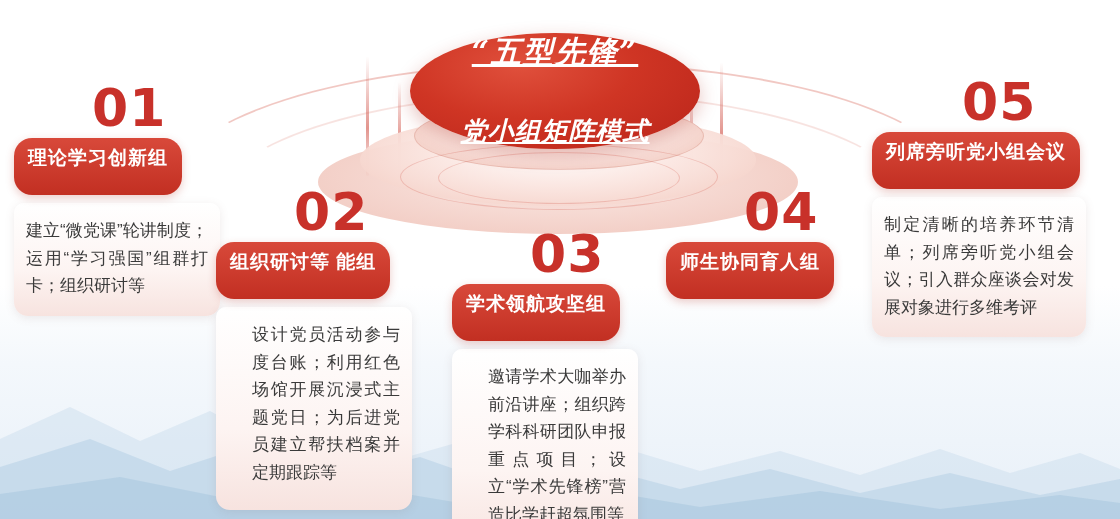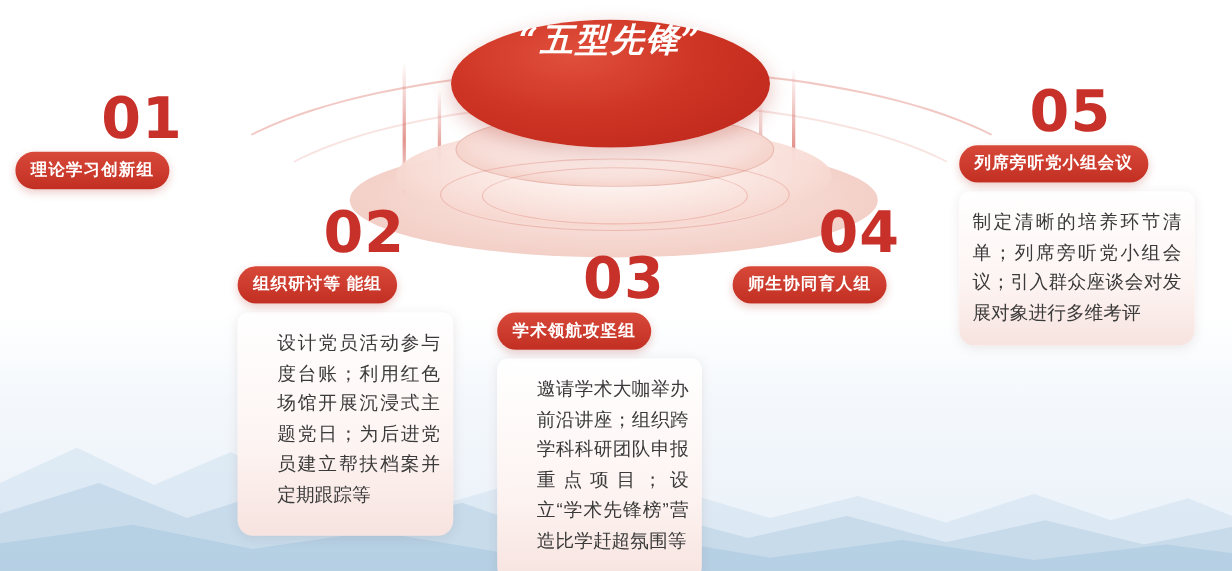--- a/index.html
+++ b/index.html
@@ -82,31 +82,32 @@
     border-radius: 50%;
     border-bottom-color: transparent;
     border-left-color: transparent;
     border-right-color: transparent;
   }
 
   
   .center-badge {
     position: absolute;
     left: 410px;
-    top: 18px;
+    top: 33px;
     width: 290px;
     height: 116px;
     border-radius: 50%;
     background: radial-gradient(ellipse at 38% 28%, #e0503c 0%, #cf3524 45%, #b9241a 100%);
     box-shadow: 0 6px 18px rgba(170,40,28,.28);
     display: flex;
     flex-direction: column;
     align-items: center;
     justify-content: space-between;
     color: #fff;
+    text-decoration: underline;
   }
   .center-badge .l1 {
     font-family: "DejaVu Serif", serif;
     font-weight: bold;
     font-size: 30px;
     letter-spacing: 2px;
     font-style: italic;
     line-height: 1.25;
   }
   .center-badge .l2 {
@@ -128,24 +129,24 @@
     font-weight: bold;
     font-size: 52px;
     color: #c8312a;
     line-height: 1;
     letter-spacing: 1px;
   }
   .pill {
     display: inline-block;
     background: linear-gradient(180deg, #d8493a 0%, #c22f22 100%);
     color: #fff;
-    font-size: 15px;
+    font-size: 19px;
     font-weight: bold;
     border-radius: 18px;
-    padding: 7px 14px 8px 14px;
+    padding: 7px 14px 24px 14px;
     white-space: nowrap;
     box-shadow: 0 3px 8px rgba(180,50,40,.25);
     letter-spacing: 1px;
   }
   .card {
     margin-top: 8px;
     background: linear-gradient(180deg, #ffffff 0%, #fdf4f2 60%, #f7e3df 100%);
     border-radius: 10px 10px 14px 14px;
     box-shadow: 0 2px 10px rgba(120,90,90,.13);
     padding: 14px 12px 16px 12px;
@@ -158,21 +159,21 @@
 
   
   #col1 { left: 14px; top: 82px; width: 206px; }
   #col2 { left: 216px; top: 186px; width: 196px; }
   #col3 { left: 452px; top: 228px; width: 186px; }
   #col4 { left: 666px; top: 186px; width: 190px; }
   #col5 { left: 872px; top: 76px; width: 214px; }
 
   #col1 .num, #col2 .num, #col3 .num, #col4 .num, #col5 .num { margin-left: 78px; }
   #col1 .num { margin-left: 78px; }
-  #col5 .num { margin-left: 64px; }
+  #col5 .num { margin-left: 90px; }
 
   .num-row { height: 56px; }
 </style>
 </head>
 <body>
 
 <div class="stage">
 
   <svg class="mountains" viewBox="0 0 1120 230" preserveAspectRatio="none">
     <path d="M0,150 L70,118 L140,152 L210,122 L280,160 L330,140 L400,170 L470,150 L540,178 L620,158 L700,182 L780,162 L860,186 L940,160 L1010,184 L1080,164 L1120,180 L1120,230 L0,230 Z" fill="#cfe0ee" opacity="0.55"></path>
@@ -190,25 +191,27 @@
   <div class="podium">
     <div class="disc disc1"></div>
     <div class="disc disc2"></div>
     <div class="disc disc3"></div>
     <div class="ring ringB"></div>
     <div class="ring ringA"></div>
   </div>
 
   <div class="center-badge">
     <div class="l1">“五型先锋”</div>
+    <div class="l2">党小组矩阵模式</div>
   </div>
 
   <div class="col" id="col1">
     <div class="num-row"><span class="num">01</span></div>
     <div class="pill">理论学习创新组</div>
+    <div class="card">建立“微党课”轮讲制度；运用“学习强国”组群打卡；组织研讨等</div>
   </div>
 
   <div class="col" id="col2">
     <div class="num-row"><span class="num">02</span></div>
     <div class="pill">组织研讨等 能组</div>
     <div class="card tall">设计党员活动参与度台账；利用红色场馆开展沉浸式主题党日；为后进党员建立帮扶档案并定期跟踪等</div>
   </div>
 
   <div class="col" id="col3">
     <div class="num-row"><span class="num">03</span></div>

